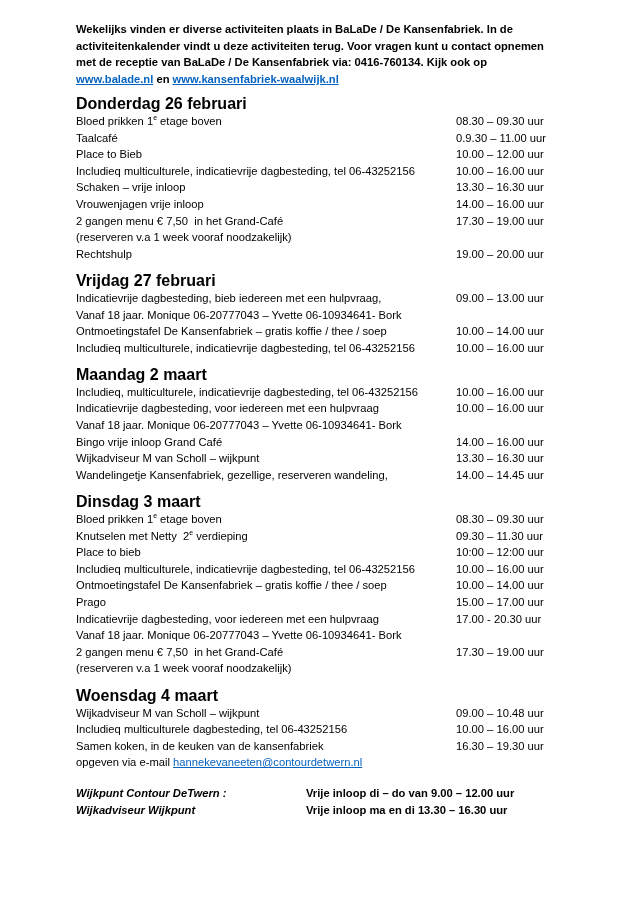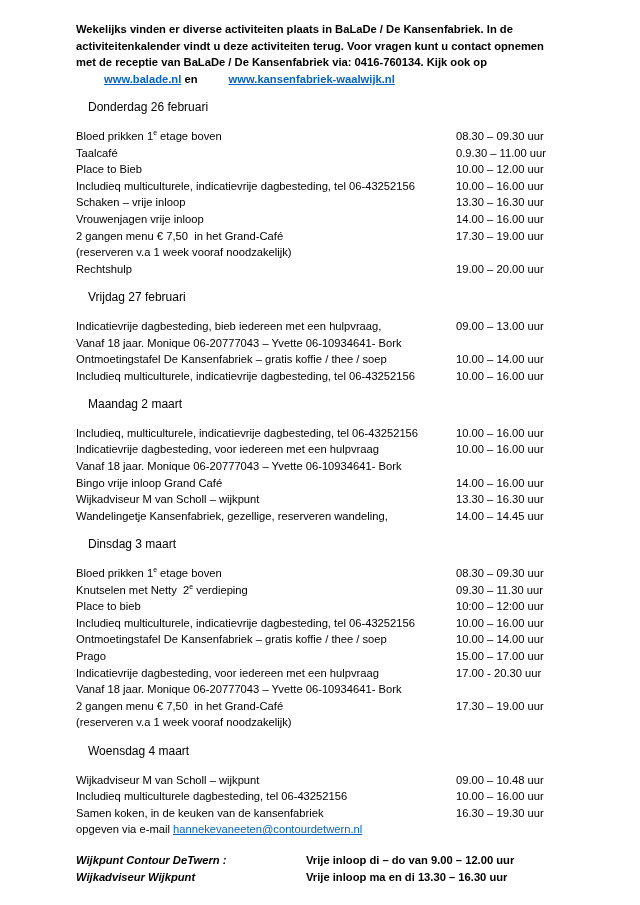--- a/index.html
+++ b/index.html
@@ -34,31 +34,30 @@
   .intro {
     font-size: 11.2px;
     font-weight: bold;
     line-height: 16.6px;
     width: 470px;
     margin: 0 0 9px 0;
   }
   .intro a,
   .link {
     color: #0563c1;
-    margin-left: 28px;
   }
   .intro .link { font-weight: bold; }
 
   
   .day-block { margin: 0 0 11px 0; }
   .day-title {
-    font-size: 12px;
-    font-weight: normal;
-    line-height: 16.6px;
-    margin: 12px;
+    font-size: 16px;
+    font-weight: bold;
+    line-height: 16.6px;
+    margin: 0;
     white-space: pre;
   }
   .row {
     position: relative;
     font-size: 11.2px;
     line-height: 16.6px;
     min-height: 16.6px;
   }
   .row-label {
     display: block;

